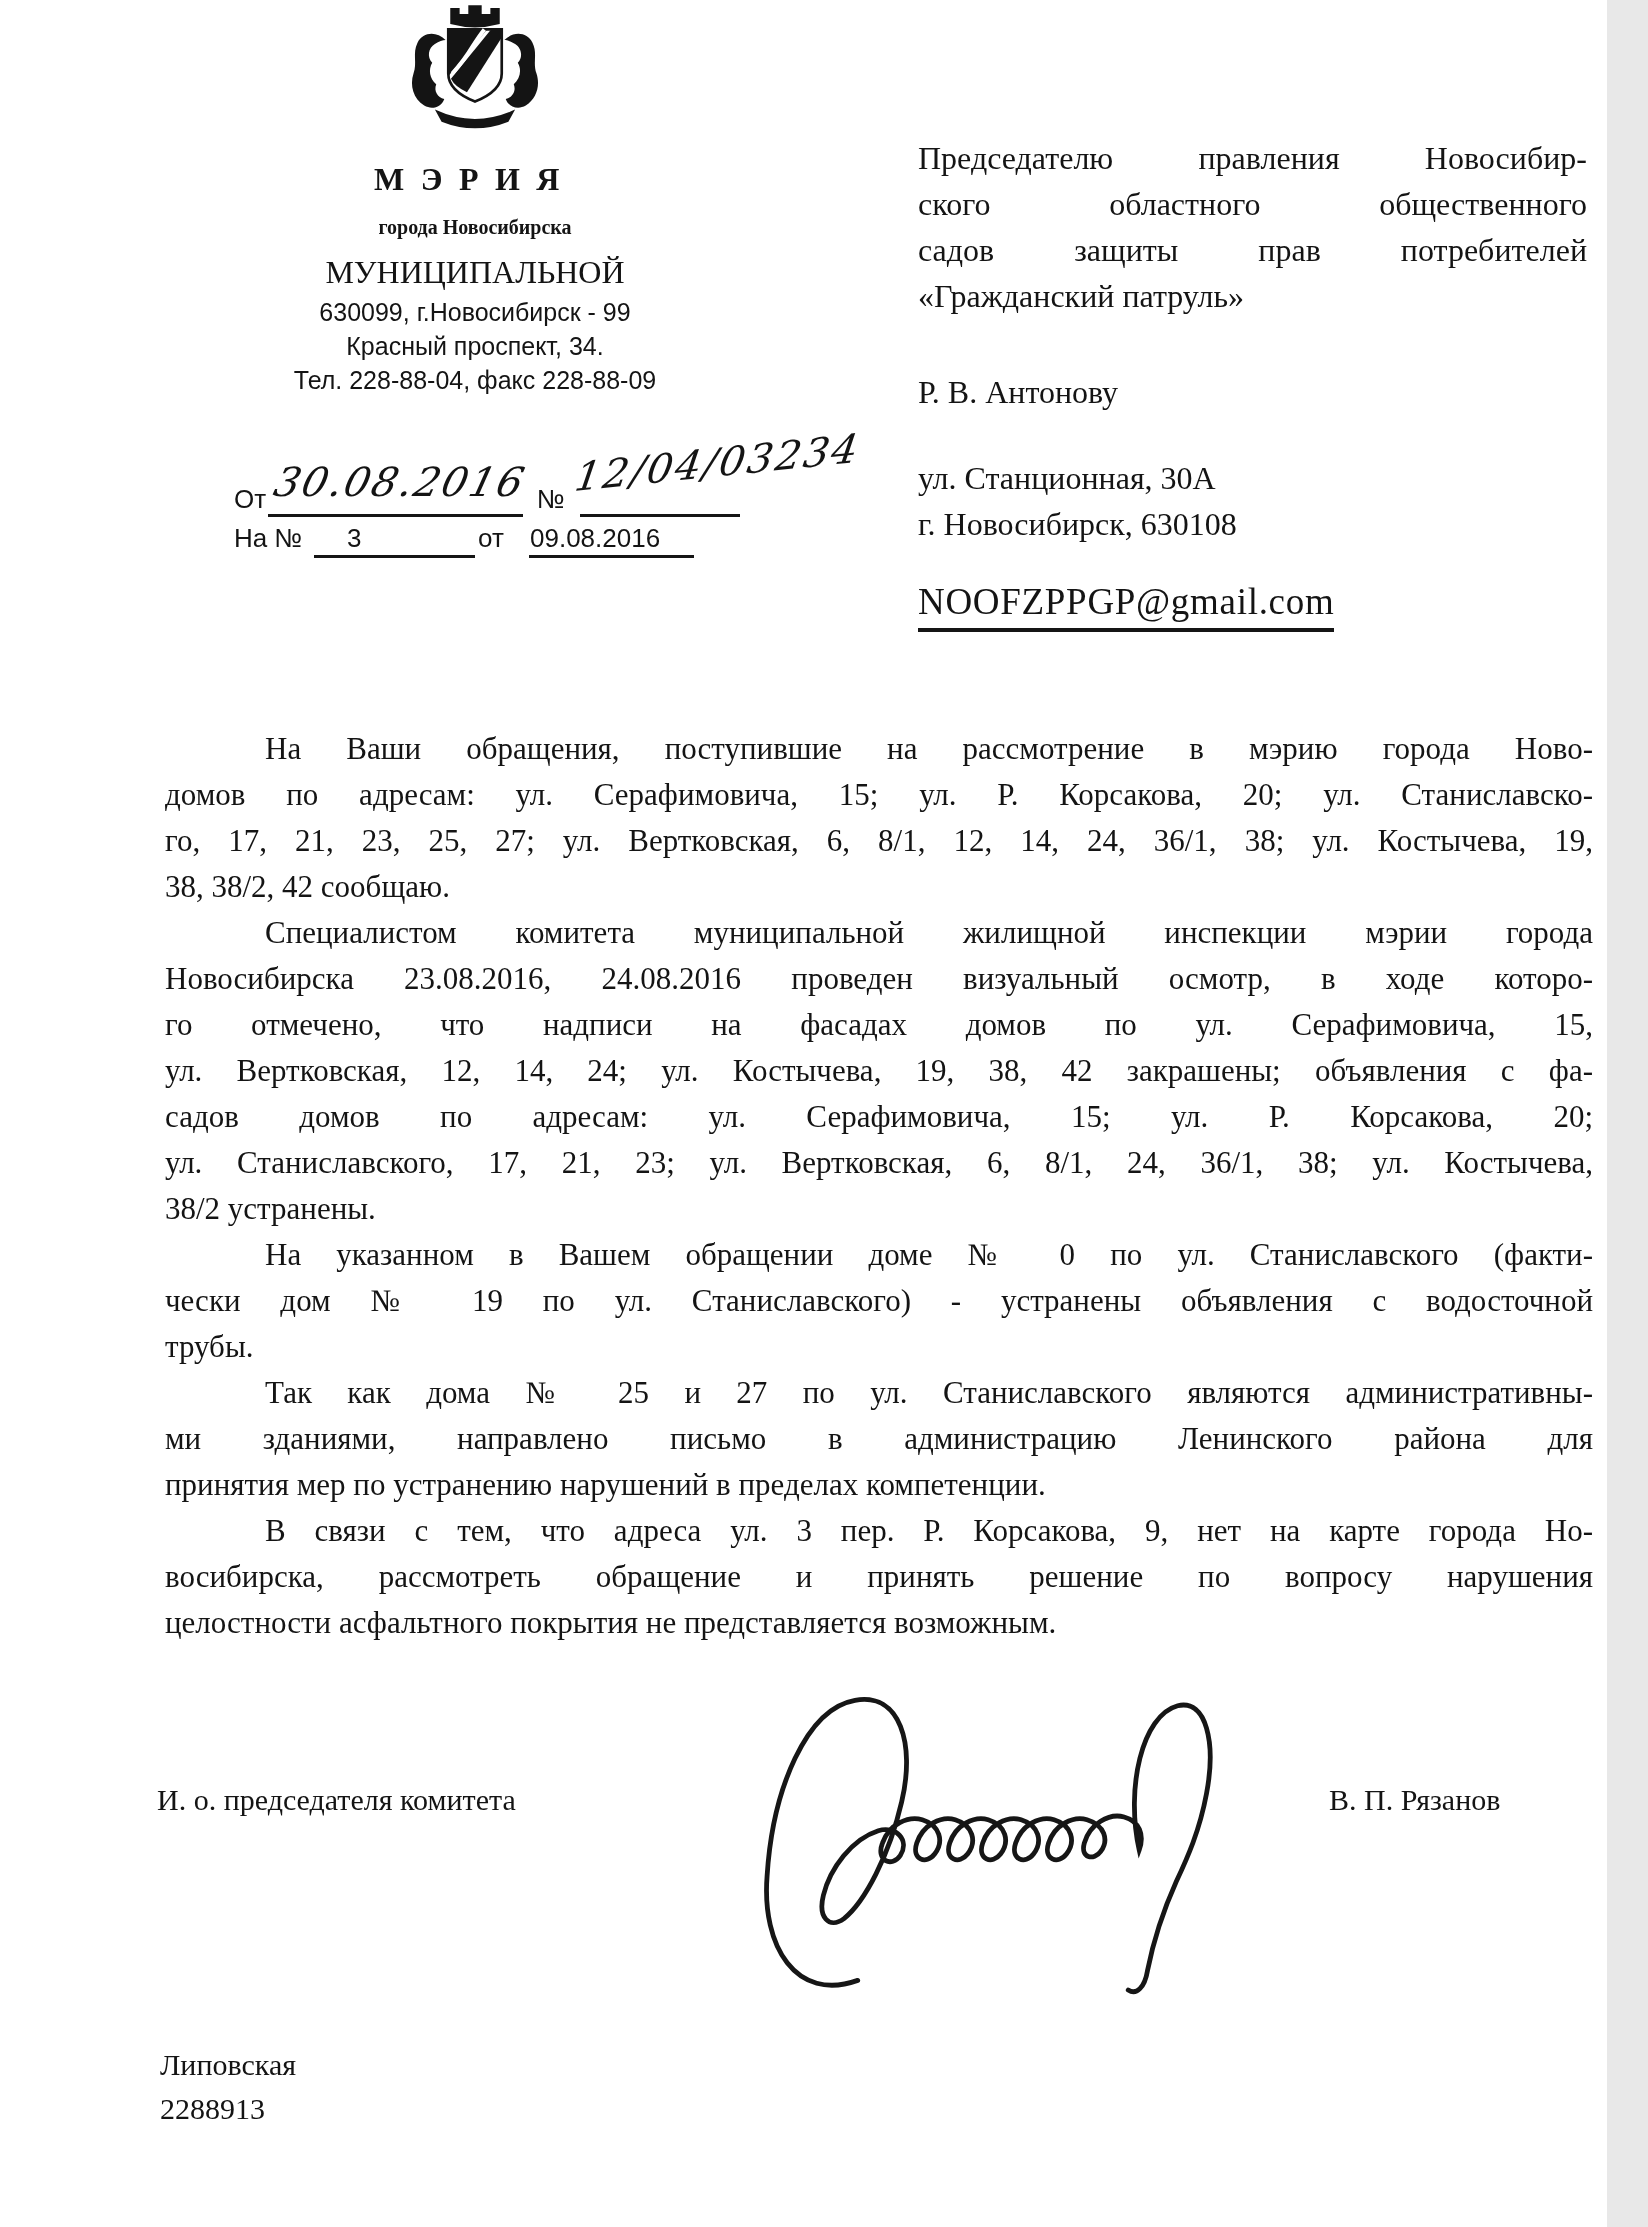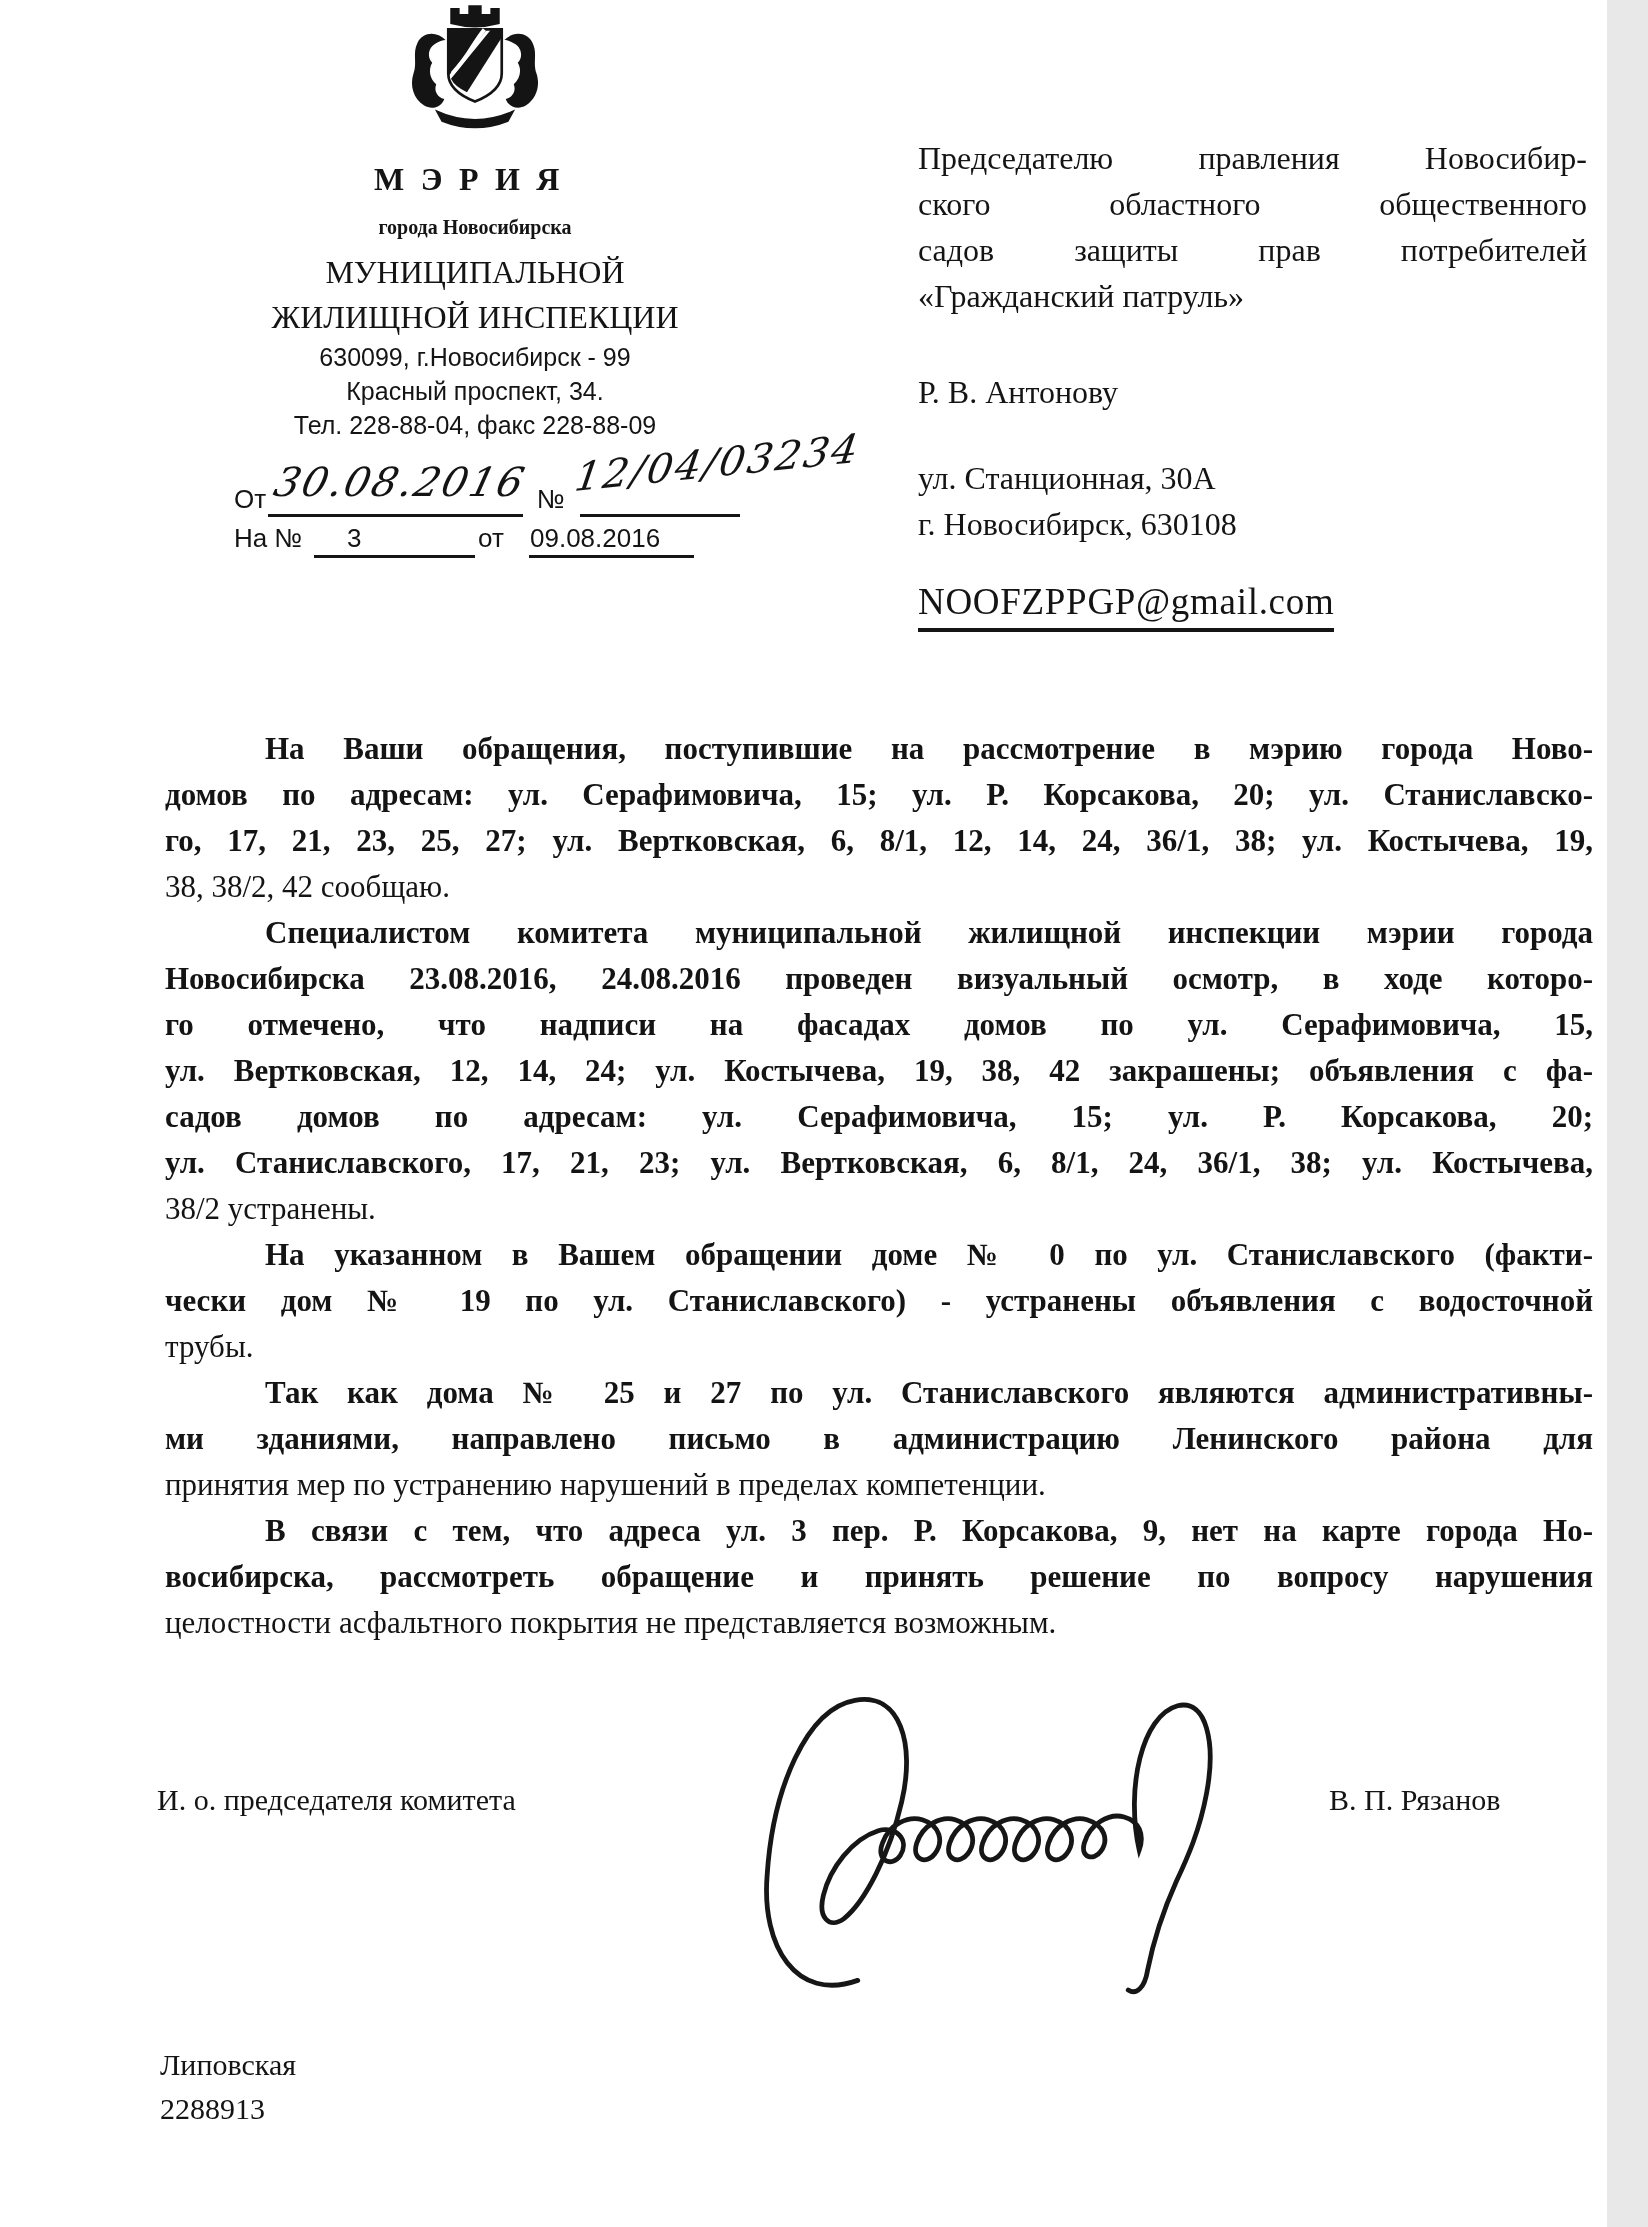--- a/index.html
+++ b/index.html
@@ -37,21 +37,21 @@
   .bar{position:absolute;height:3.4px;background:#151515;}
   
   .rline{position:absolute;left:918px;width:669px;font-size:32px;line-height:38px;white-space:nowrap;}
   .rjust{text-align:justify;text-align-last:justify;white-space:normal;}
   .email{
     font-size:37px;letter-spacing:0.7px;white-space:nowrap;
     border-bottom:4.1px solid #151515;padding-bottom:6.9px;width:auto;display:inline-block;
   }
   
   .body{position:absolute;left:165px;top:726px;width:1428px;font-size:31px;}
-  .bline{line-height:46px;text-align:justify;text-align-last:justify;text-justify:inter-word;font-weight:bold;}
+  .bline{line-height:46px;text-align:justify;text-align-last:justify;text-justify:inter-word;}
   .blast{line-height:46px;text-align:left;}
   .bfirst{text-indent:100px;}
   
   .sigtitle{position:absolute;left:157px;top:1783px;font-size:30px;white-space:nowrap;}
   .signame{position:absolute;left:1329px;top:1783px;font-size:30px;white-space:nowrap;}
   .sig{position:absolute;left:741px;top:1685px;width:563px;height:323px;}
   
   .exec1{position:absolute;left:160px;top:2048px;font-size:30px;}
   .exec2{position:absolute;left:160px;top:2092px;font-size:30px;}
 </style>
@@ -68,21 +68,20 @@
     <path d="M66,104 Q84,84 96,64 Q106,48 114,38" stroke="#ffffff" stroke-width="6" fill="none"></path>
     <path d="M56,54 C42,40 22,42 14,58 C6,74 14,88 8,104 C2,122 8,142 24,152 C36,159 50,154 54,142 C44,140 38,130 42,120 C32,112 30,98 36,88 C28,80 30,66 40,60 C46,56 52,54 56,54 Z" fill="#141414"></path>
     <path d="M56,54 C42,40 22,42 14,58 C6,74 14,88 8,104 C2,122 8,142 24,152 C36,159 50,154 54,142 C44,140 38,130 42,120 C32,112 30,98 36,88 C28,80 30,66 40,60 C46,56 52,54 56,54 Z" fill="#141414" transform="translate(200,0) scale(-1,1)"></path>
     <path d="M40,158 Q100,186 160,158 L150,176 Q100,196 50,176 Z" fill="#141414"></path>
   </svg>
 
   <div class="lh">
     <div class="org0">МЭРИЯ</div>
     <div class="org1">города Новосибирска</div>
     <div class="org3">МУНИЦИПАЛЬНОЙ</div>
-    <div class="org4">ЖИЛИЩНОЙ ИНСПЕКЦИИ</div>
     <div class="addr">630099, г.Новосибирск - 99</div>
     <div class="addr">Красный проспект, 34.</div>
     <div class="addr">Тел. 228-88-04, факс 228-88-09</div>
   </div>
 
   <span class="reflbl" style="left:234px;top:485px;">От</span>
   <span class="hw" style="left:275px;top:461px;">30.08.2016</span>
   <div class="bar" style="left:268px;top:514px;width:255px;"></div>
   <span class="reflbl" style="left:537px;top:485px;">№</span>
   <span class="hw hw-num" style="left:572px;top:456px;">12/04/03234</span>

